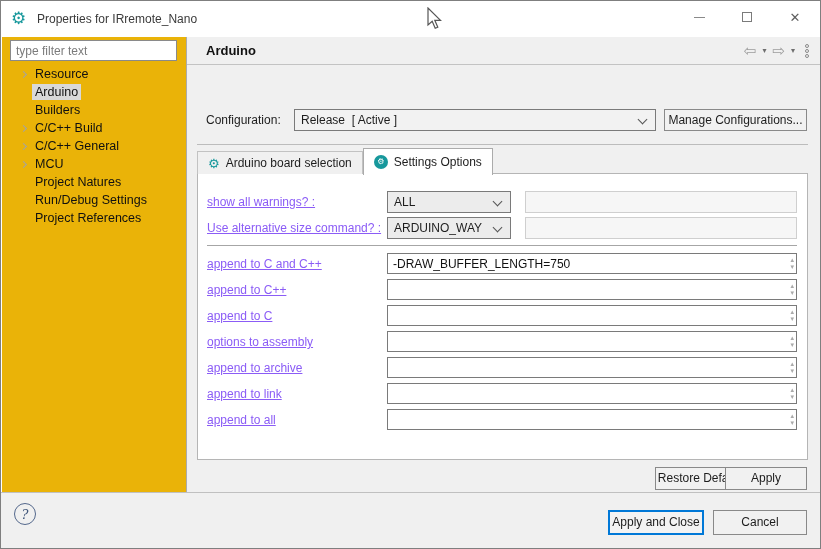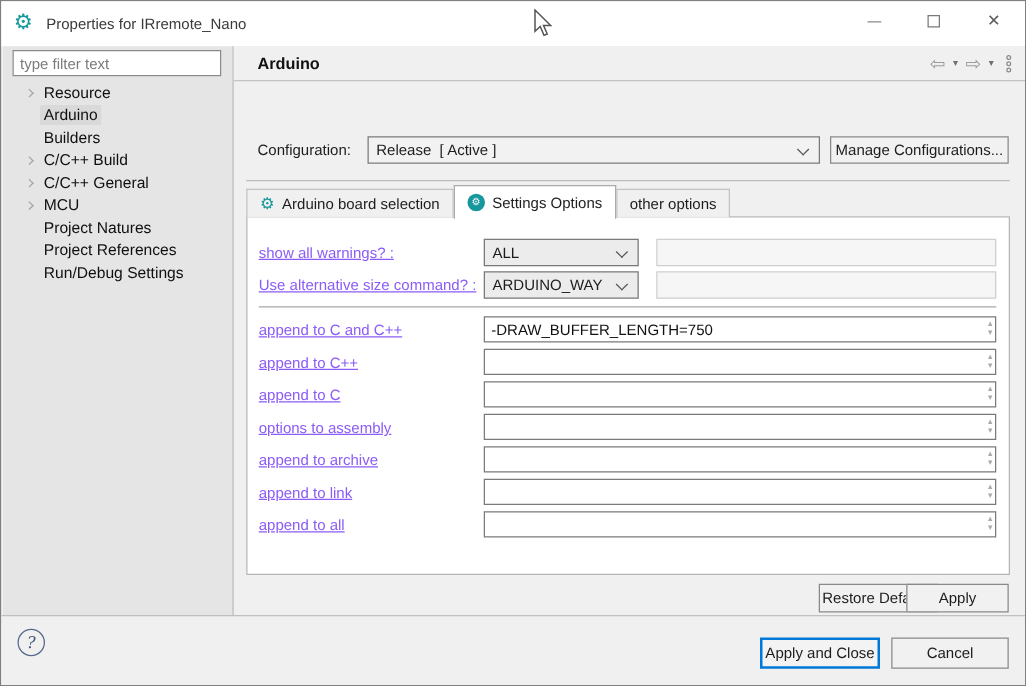--- a/index.html
+++ b/index.html
@@ -14,21 +14,21 @@
   #window-title { position:absolute; left:36px; top:11px; font-size:12px; color:#3a3a3a; }
   .win-btn { position:absolute; top:2px; width:36px; height:28px; display:flex; align-items:center; justify-content:center; color:#5f5f5f; cursor:default; }
   #btn-min { left:680px; } #btn-max { left:728px; } #btn-close { left:776px; font-size:13px; }
   #btn-min .bar { width:11px; height:1px; background:#8a8a8a; }
   #btn-max .box { width:10px; height:10px; border:1px solid #7b7b7b; }
 
   
   #cursor { position:absolute; left:426px; top:6px; z-index:50; }
 
   
-  #sidebar { position:absolute; left:1px; top:36px; width:184px; height:457px; background:#e5e5e5; }
+  #sidebar { position:absolute; left:1px; top:36px; width:184px; height:457px; background:#eab308; }
   #filter-input { position:absolute; left:8px; top:3px; width:167px; height:21px; border:1px solid #8a8a8a; padding:0 5px; font:12px "Liberation Sans",sans-serif; color:#222; background:#fff; }
   #filter-input::placeholder { color:#7b7b7b; opacity:1; }
   #tree { position:absolute; left:0; top:28px; right:0; }
   .tree-row { height:18px; display:flex; align-items:center; padding-left:12px; font-size:12.5px; color:#101010; cursor:default; }
   .tw { width:18px; display:flex; align-items:center; justify-content:center; }
   .chev { width:5px; height:5px; border-right:1.6px solid #a3a3a3; border-bottom:1.6px solid #a3a3a3; transform:rotate(-45deg); }
   .tree-label { padding:1px 3px; }
   .tree-label.selected { background:#d9d9d9; }
 
   #sash { position:absolute; left:185px; top:36px; width:1px; height:457px; background:#ababab; }
@@ -140,25 +140,25 @@
             <span class="chev"></span>
           </span>
           <span class="tree-label">MCU</span>
         </div>
       <div class="tree-row">
           <span class="tw"></span>
           <span class="tree-label">Project Natures</span>
         </div>
       <div class="tree-row">
           <span class="tw"></span>
+          <span class="tree-label">Run/Debug Settings</span>
+        </div>
+      <div class="tree-row">
+          <span class="tw"></span>
           <span class="tree-label">Project References</span>
-        </div>
-      <div class="tree-row">
-          <span class="tw"></span>
-          <span class="tree-label">Run/Debug Settings</span>
         </div>
     </div>
   </div>
   <div id="sash"></div>
 
   <div id="main">
     <div id="pane-header">
       <span id="pane-title">Arduino</span>
       <div id="nav-icons">
         <span class="nav-arrow icon-font">⇦</span>
@@ -188,23 +188,20 @@
       <div class="tab">
         <span class="tab-gear icon-font">⚙</span>
         <span>Arduino board selection</span>
       </div>
       <div class="tab active">
         <span class="tab-disc">
             <span class="icon-font">⚙</span>
           </span>
         <span>Settings Options</span>
       </div>
-      <div class="tab">
-        <span>other options</span>
-      </div>
     </div>
 
     <div id="panel">
       <span class="f-label" style="top:21px;">show all warnings? :</span>
       <div class="combo" style="top:17px;">
         <span class="combo-text">ALL</span>
         <span class="combo-chev"></span>
       </div>
       <div class="dis-field" style="top:17px;"></div>
 

